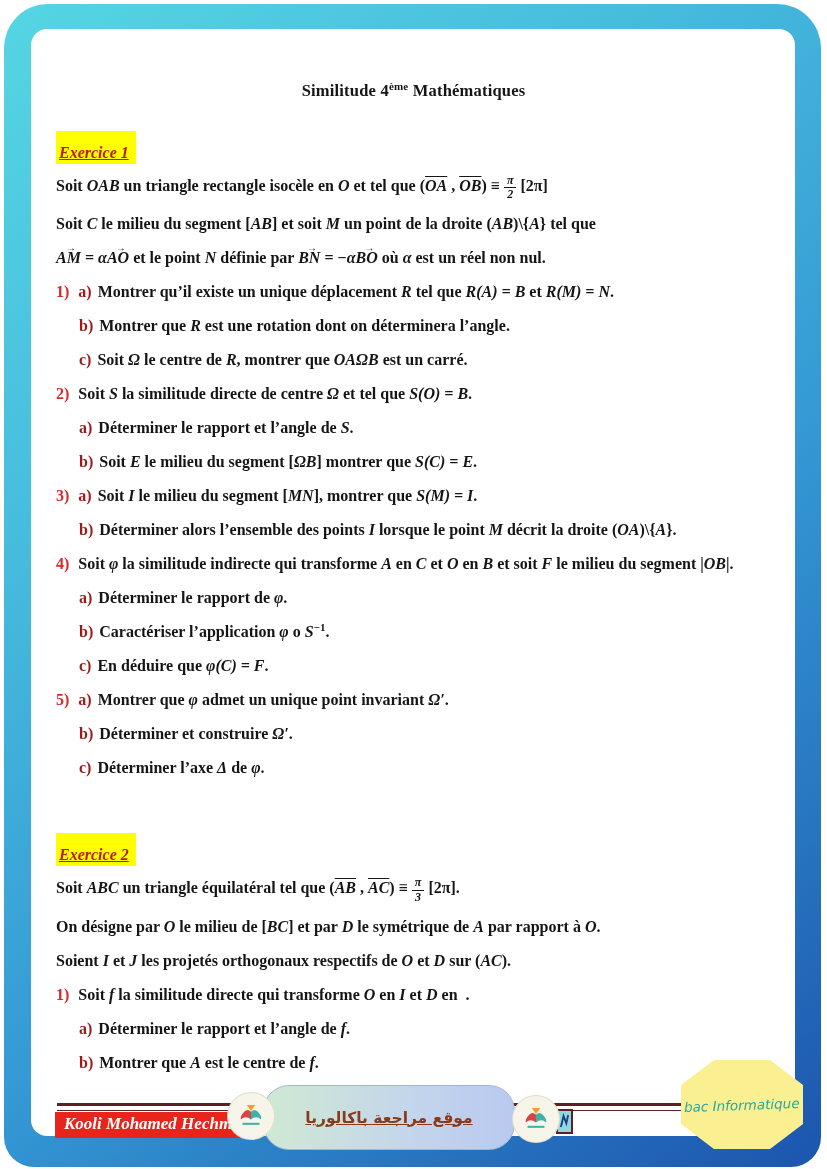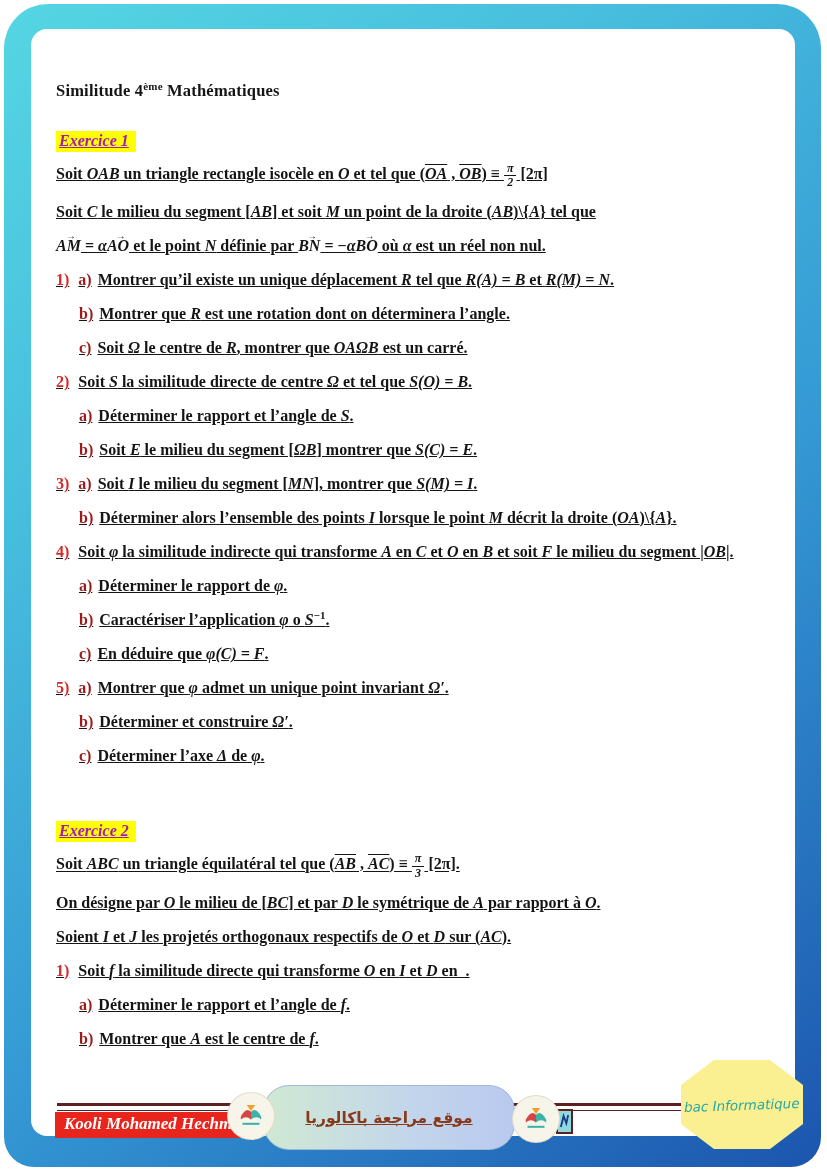--- a/index.html
+++ b/index.html
@@ -16,30 +16,30 @@
   .paper{
     position:absolute;left:31px;top:29px;right:32px;bottom:33px;
     background:#ffffff;border-radius:16px;
   }
   
   .doc{
     position:absolute;left:56px;top:29px;width:715px;
     color:#151515;font-weight:bold;font-size:16px;
   }
   .title{
-    margin-top:52px;margin-bottom:0;
+    text-align:center;margin-top:52px;margin-bottom:0;
     font-size:16.5px;letter-spacing:.2px;
   }
   .ex-heading{
     display:inline-block;margin-top:30px;margin-bottom:10px;
-    background:#ffff00;color:#a21caf;font-style:italic;
-    text-decoration:underline;padding:1px 7px 2px 3px;font-size:16px;
+    background:#ffff00;color:#b91c1c;font-style:italic;
+    text-decoration:underline;padding:13px 7px 2px 3px;font-size:16px;
   }
   .ex2 .ex-heading{margin-top:42px;}
-  .line{margin-bottom:12px;line-height:22px;min-height:22px;text-decoration:underline;}
+  .line{margin-bottom:12px;line-height:22px;min-height:22px;}
   .line.ind2{padding-left:23px;}
   .qnum{color:#d42a2a;margin-right:9px;}
   .qab{color:#9b1b1b;margin-right:6px;}
   .var,.mm,.ovl,.vec{font-style:italic;}
   .ovl{text-decoration:overline;}
   .vec{position:relative;display:inline-block;}
   .vec::before{
     content:"\2192";position:absolute;top:-10px;left:40%;
     font-size:10px;font-style:normal;
   }

